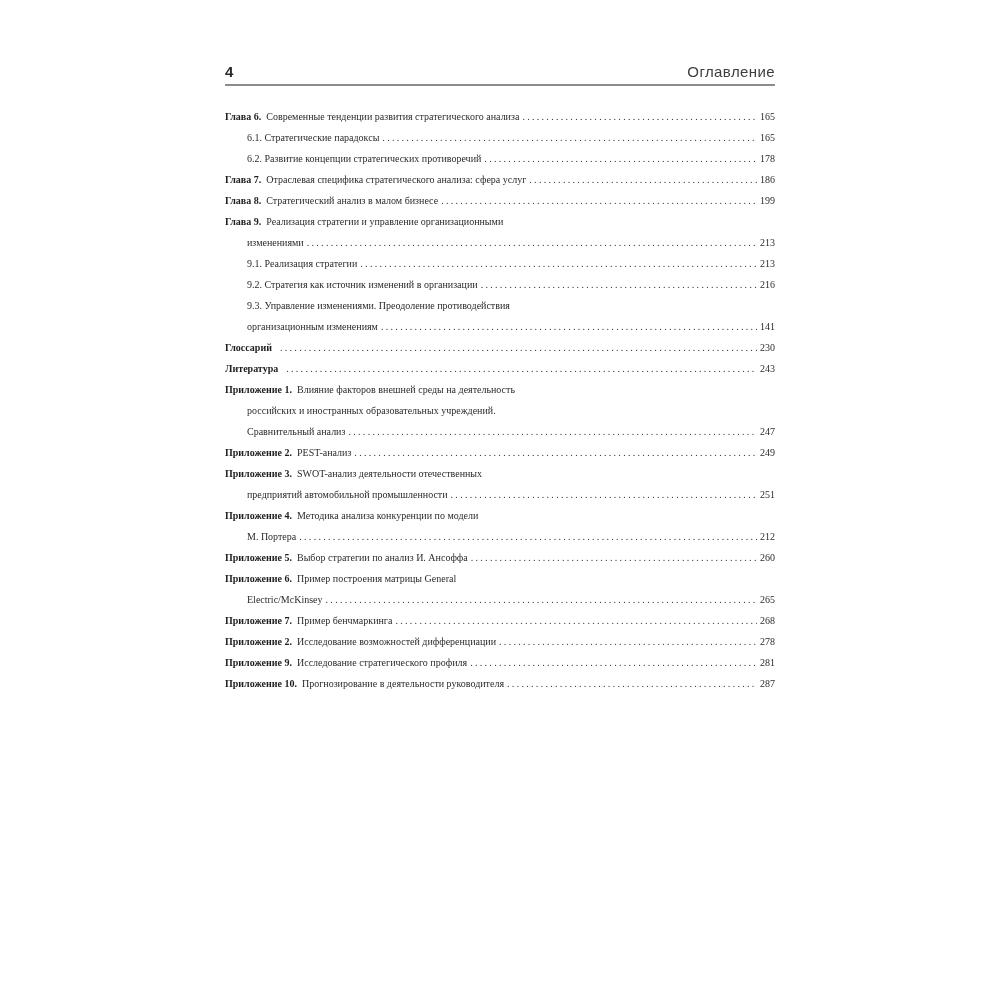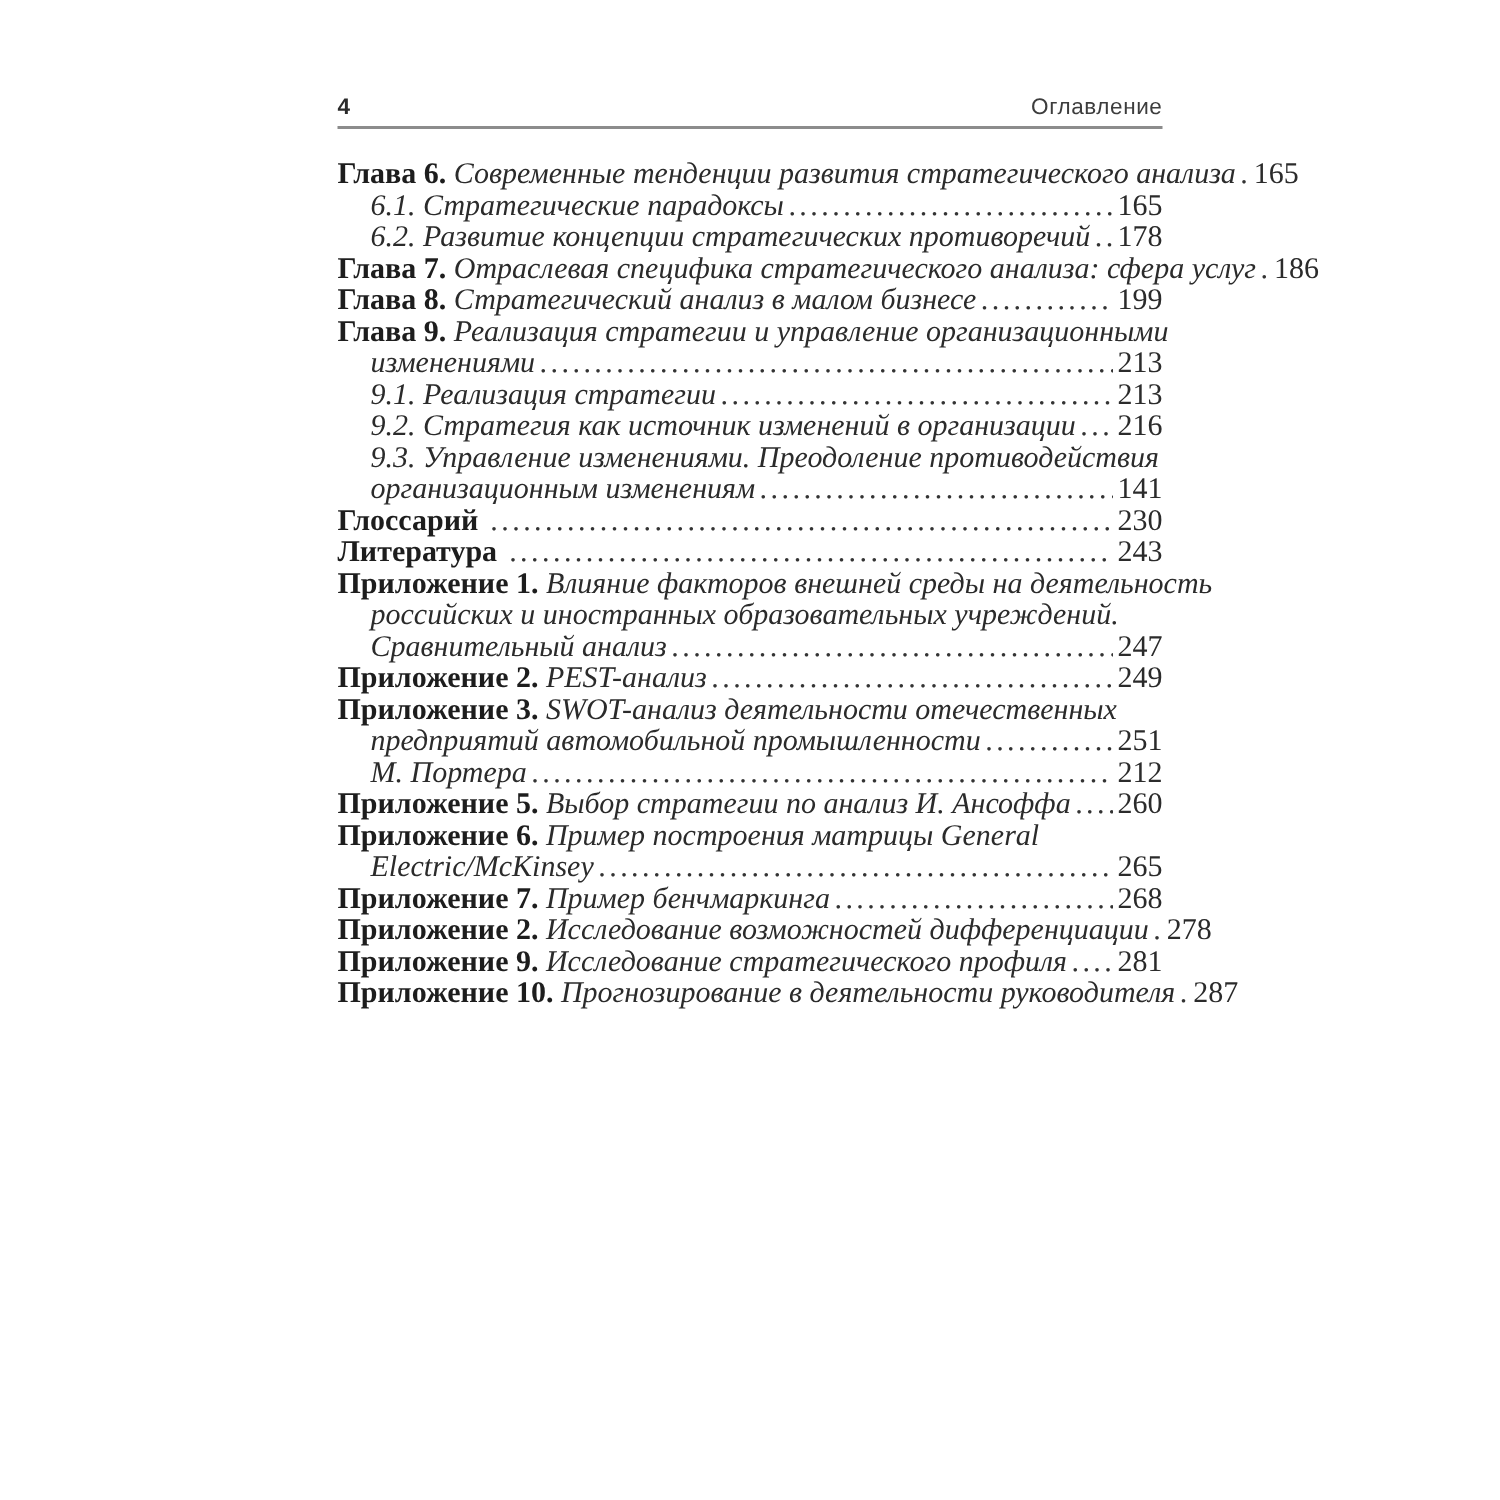--- a/index.html
+++ b/index.html
@@ -26,38 +26,38 @@
     color: #3d3d3d;
   }
   .folio { font-weight: bold; color: #2a2a2a; }
   .head-title { letter-spacing: 0.4px; }
   .head-rule {
     border-bottom: 2px solid #8c8c8c;
     margin-top: 3px;
   }
   .toc {
     margin-top: 20px;
-    font-size: 20px;
+    font-size: 10px;
   }
   .entry.gap { margin-top: 0; }
   .line {
     display: flex;
     align-items: baseline;
     line-height: 21px;
     white-space: nowrap;
   }
   .line.cont { padding-left: 22px; }
   .entry.sub .line { padding-left: 22px; }
   .bold-label {
     font-weight: bold;
     color: #1d1d1d;
     margin-right: 5px;
     flex: none;
   }
-  .text { flex: none; font-style: italic; }
+  .text { flex: none; }
   .leader {
     flex: 1 1 auto;
     min-width: 6px;
     overflow: hidden;
     white-space: nowrap;
     margin-left: 3px;
     margin-right: 3px;
     letter-spacing: 2.3px;
     color: #333333;
   }
@@ -191,20 +191,24 @@
           <span class="bold-label">Приложение 3.</span>
           <span class="text">SWOT-анализ деятельности отечественных</span>
         </div>
         <div class="line cont">
           <span class="text">предприятий автомобильной промышленности</span>
           <span class="leader"></span>
           <span class="pagenum">251</span>
         </div>
       </div>
       <div class="entry gap">
+        <div class="line">
+          <span class="bold-label">Приложение 4.</span>
+          <span class="text">Методика анализа конкуренции по модели</span>
+        </div>
         <div class="line cont">
           <span class="text">М. Портера</span>
           <span class="leader"></span>
           <span class="pagenum">212</span>
         </div>
       </div>
       <div class="entry gap">
         <div class="line">
           <span class="bold-label">Приложение 5.</span>
           <span class="text">Выбор стратегии по анализ И. Ансоффа</span>

